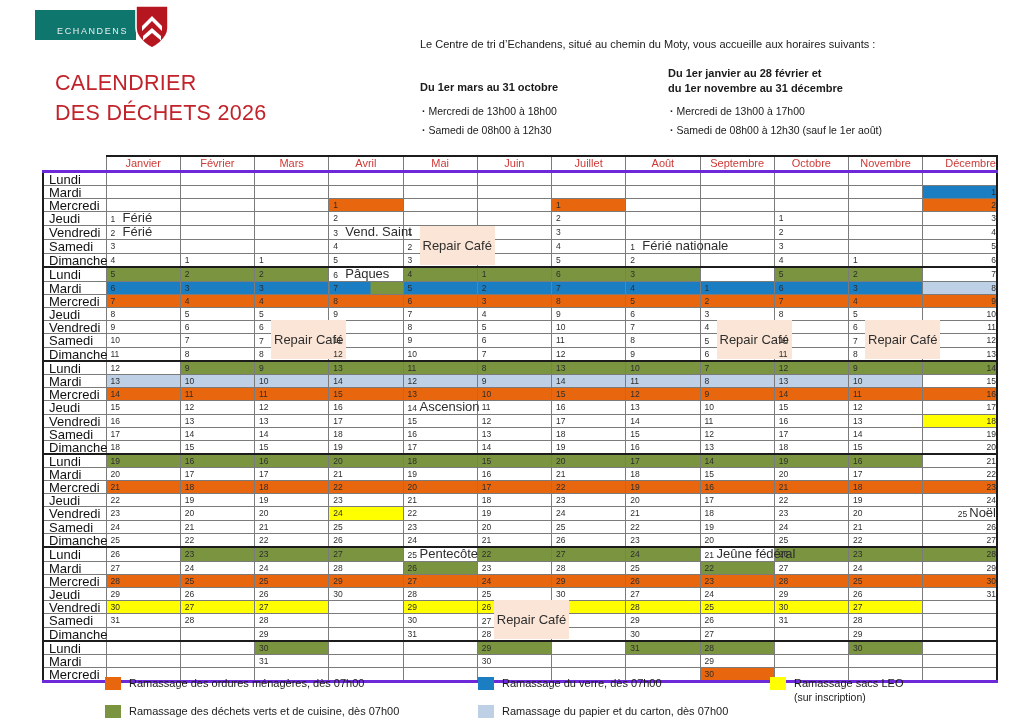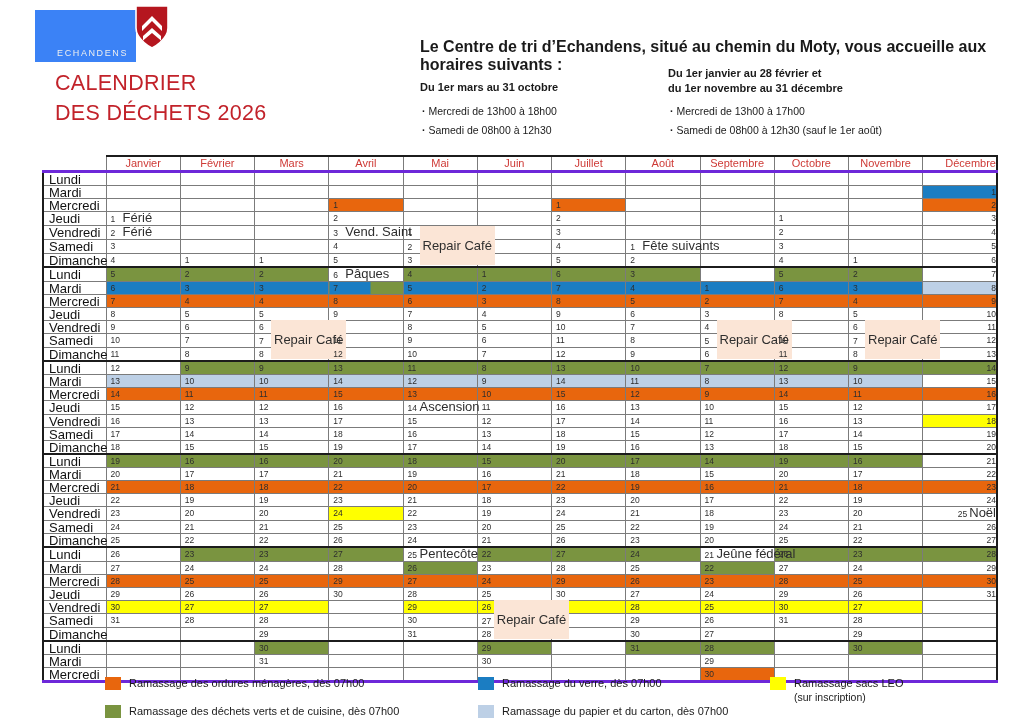--- a/index.html
+++ b/index.html
@@ -1,27 +1,27 @@
 <!DOCTYPE html>
 <html><head>
 <meta charset="utf-8">
 <style>
   html,body{margin:0;padding:0;}
   body{
     width:1024px;height:724px;position:relative;background:#ffffff;
     font-family:"Liberation Sans", sans-serif;color:#1a1a1a;overflow:hidden;
   }
   
-  .logo-bar{position:absolute;left:35px;top:10px;width:101px;height:52px;background:#3b82f6;}
+  .logo-bar{position:absolute;left:35px;top:10px;width:101px;height:30px;background:#0f766e;}
   .logo-text{position:absolute;right:8px;bottom:4px;font-size:9px;letter-spacing:1.6px;color:#EDEFF0;}
   .shield{position:absolute;left:134px;top:4px;width:36px;height:46px;}
   
   .title{position:absolute;left:55px;top:68px;font-size:21.5px;font-weight:normal;color:#C2222A;line-height:30px;letter-spacing:.3px;}
   
-  .intro{position:absolute;left:420px;top:38px;width:590px;font-size:16px;font-weight:bold;}
+  .intro{position:absolute;left:420px;top:38px;width:590px;font-size:11px;font-weight:normal;}
   .hours-head{position:absolute;font-size:11px;font-weight:bold;line-height:15px;}
   .hours-item{position:absolute;font-size:10.5px;}
   .hours-item::before{content:"·  ";font-weight:bold;}
   
   table.cal{position:absolute;left:42px;top:155px;width:954px;border-collapse:collapse;table-layout:fixed;}
   .cal th,.cal td{border:1px solid #7b7b7b;height:12px;padding:0;font-size:8.5px;line-height:11px;white-space:nowrap;overflow:visible;vertical-align:middle;}
   .cal thead th{color:#CE3A36;font-size:11px;font-weight:400;height:13px;}
   .cal thead th:not(.corner){border-top:2px solid #1c1c1c;}
   .cal thead th.corner{border:none;background:#fff;}
   .cal tbody th{font-size:13px;font-weight:400;text-align:left;padding-left:5px;background:#fff;border-left:2px solid #1c1c1c;color:#111;}
@@ -187,21 +187,21 @@
       </tr>
       <tr>
         <th>Samedi</th>
         <td><span class="num">3</span></td>
         <td></td>
         <td></td>
         <td><span class="num">4</span></td>
         <td><span class="num">2</span><span class="lbl peach">Repair Café</span></td>
         <td></td>
         <td><span class="num">4</span></td>
-        <td><span class="num">1</span><span class="lbl">Fête suivants</span></td>
+        <td><span class="num">1</span><span class="lbl">Férié nationale</span></td>
         <td></td>
         <td><span class="num">3</span></td>
         <td></td>
         <td><span class="num">5</span></td>
       </tr>
       <tr>
         <th>Dimanche</th>
         <td><span class="num">4</span></td>
         <td><span class="num">1</span></td>
         <td><span class="num">1</span></td>

